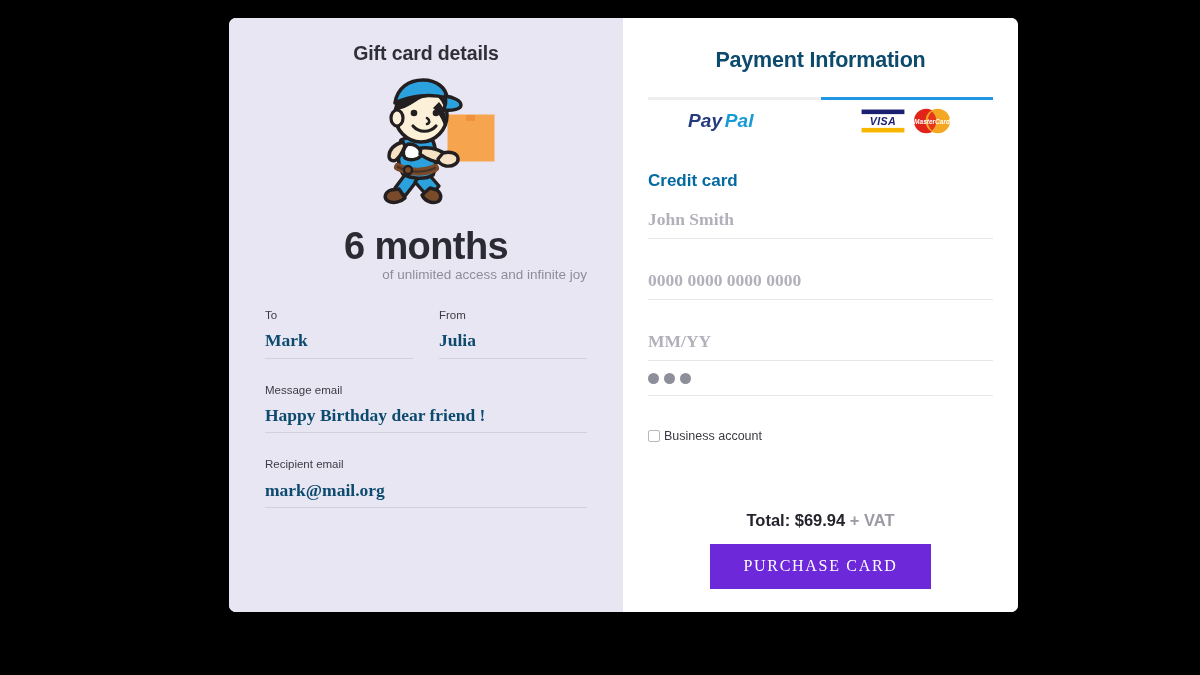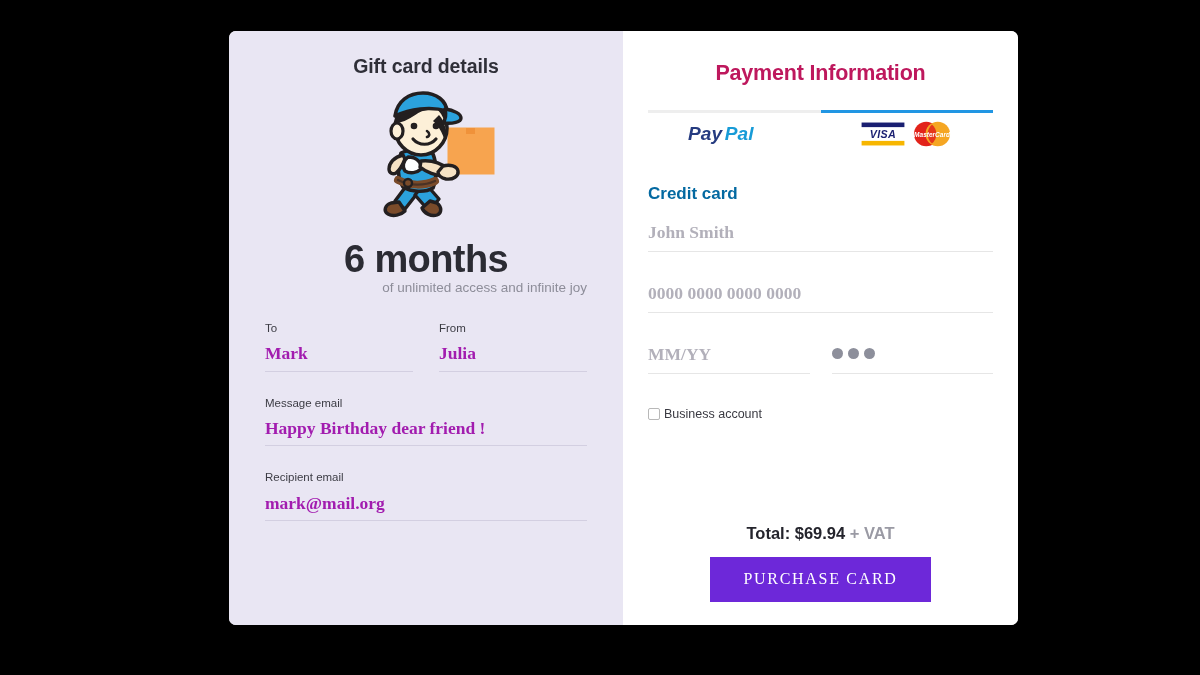--- a/index.html
+++ b/index.html
@@ -15,21 +15,21 @@
 
   .stage {
     position: relative;
     width: 1200px;
     height: 675px;
   }
 
   .checkout-card {
     position: absolute;
     left: 229px;
-    top: 31px;
+    top: 18px;
     width: 789px;
     height: 594px;
     display: flex;
     border-radius: 7px;
     overflow: hidden;
     background: #ffffff;
   }
 
   
   .gift-panel {
@@ -87,21 +87,21 @@
     font-size: 11.5px;
     color: #3c3c44;
     margin-bottom: 9px;
     line-height: 1;
   }
 
   .field-input {
     font-family: "Liberation Serif", serif;
     font-size: 17.5px;
     font-weight: bold;
-    color: #a21caf;
+    color: #0c4a6e;
     padding-bottom: 7px;
     border-bottom: 1px solid #d3cfe1;
     line-height: 1.15;
     white-space: nowrap;
     overflow: hidden;
   }
 
   
   .pay-panel {
     flex: 1;
@@ -109,21 +109,21 @@
     padding: 30px 25px 0 25px;
     display: flex;
     flex-direction: column;
     position: relative;
   }
 
   .pay-title {
     text-align: center;
     font-size: 21.5px;
     font-weight: bold;
-    color: #be185d;
+    color: #0c4a6e;
     letter-spacing: -0.2px;
   }
 
   .method-tabs {
     display: flex;
     margin-top: 24px;
   }
   .method-tab {
     flex: 1;
     height: 48px;
@@ -166,22 +166,23 @@
     font-weight: bold;
     color: #b2b0ba;
     line-height: 1.15;
     white-space: nowrap;
   }
 
   .pay-field.num { margin-top: 31px; }
 
   .split-row {
     display: flex;
-    gap: 22px;
+    gap: 8px;
     margin-top: 31px;
+    flex-direction: column;
   }
   .split-row .pay-field { margin-top: 0; flex: 1; }
 
   .cvc-dots { display: flex; gap: 5px; align-items: center; padding: 4px 0 2px; }
   .cvc-dots i {
     width: 11px; height: 11px; border-radius: 50%;
     background: #8d8f9b; display: block;
   }
 
   .business-row {

